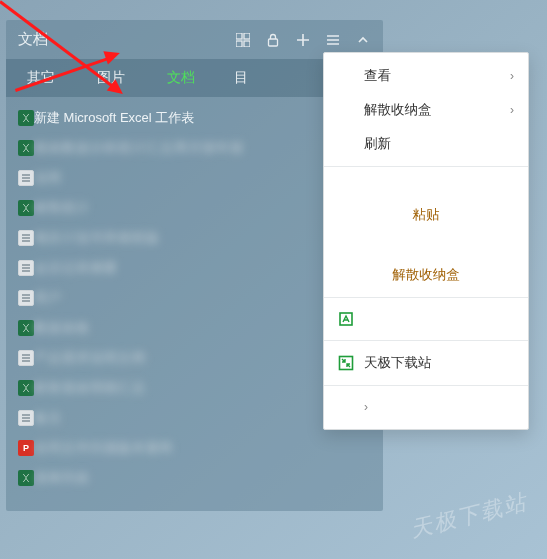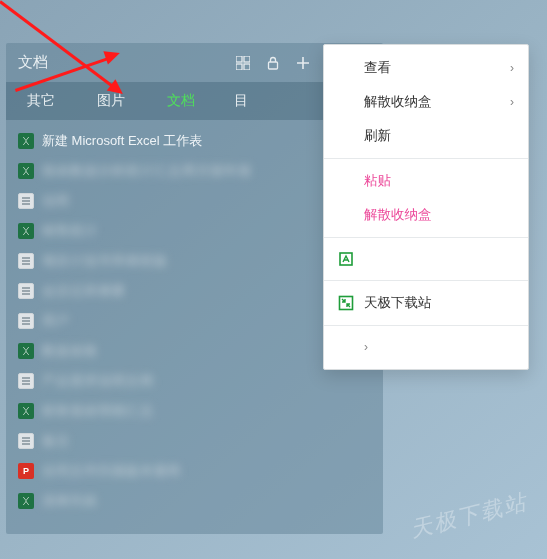--- a/index.html
+++ b/index.html
@@ -9,21 +9,20 @@
     font-family: "Microsoft YaHei", "PingFang SC", sans-serif;
     position: relative;
     overflow: hidden;
   }
   .panel {
     position: absolute;
     left: 6px; top: 20px;
     width: 377px;
     background: rgba(90,125,145,0.45);
     border-radius: 2px;
-    margin-top: 23px;
   }
   .panel-header {
     display: flex; align-items: center;
     padding: 10px 12px;
     color: #eaf0f3;
     font-size: 15px;
   }
   .panel-header .title { flex: 1; }
   .header-icons { display: flex; gap: 14px; align-items: center; }
   .hicon { width: 16px; height: 16px; display:flex; align-items:center; justify-content:center; color:#e6ecef; }
@@ -39,21 +38,20 @@
     text-align: center;
     min-width: 70px;
     cursor: pointer;
   }
   .tab.active { color: #4fe05a; font-weight: 500; }
   .tab.partial { padding-right: 8px; min-width: 30px; }
   .file-list { padding: 6px 8px 18px 8px; }
   .file-row {
     display: flex; align-items: center;
     padding: 6px 4px;
-    gap: 8px;
   }
   .ficon {
     width: 16px; height: 16px;
     flex: 0 0 16px;
     border-radius: 2px;
     display:flex; align-items:center; justify-content:center;
   }
   .ficon.excel { background:#1f7244; }
   .ficon.excel::after { content:""; width:6px; height:8px; background:#fff; clip-path: polygon(0 0,100% 100%,90% 100%,40% 50%,90% 0,100% 0,0 100%,10% 100%,60% 50%,10% 0); }
   .ficon.doc { background:#e0e4e7; border:1px solid #cfd5d9; }
@@ -63,37 +61,37 @@
   .fname {
     color: #eef3f6;
     font-size: 13px;
     white-space: nowrap;
   }
   .fname.blur { filter: blur(4px); color:#c7d2d9; letter-spacing:1px; }
 
   
   .menu {
     position: absolute;
-    left: 323px; top: 44px;
+    left: 323px; top: 52px;
     width: 206px;
     background: #fff;
     border: 1px solid #d8dcde;
     border-radius: 2px;
     box-shadow: 0 6px 18px rgba(0,0,0,0.15);
     padding: 6px 0;
   }
   .menu-item {
     display: flex; align-items: center;
     padding: 8px 14px;
     font-size: 13.5px;
     color: #333;
     cursor: pointer;
     gap: 10px;
   }
-  .menu-item.disabled { color:#ec4899; cursor: default; }
+  .menu-item.disabled { color:#a16207; cursor: default; flex-direction: column; }
   .menu-item .label { flex: 1; }
   .menu-sep { height:1px; background:#e6e9eb; margin:5px 0; }
   .menu-icon { width:16px; height:16px; flex:0 0 16px; display:flex; align-items:center; justify-content:center; }
   .menu-icon.blank { }
   .chev { color:#888; font-size:12px; }
 
   .arrow1 {
     left: 210px; top: 43px;
     transform: rotate(-19deg);
   }

